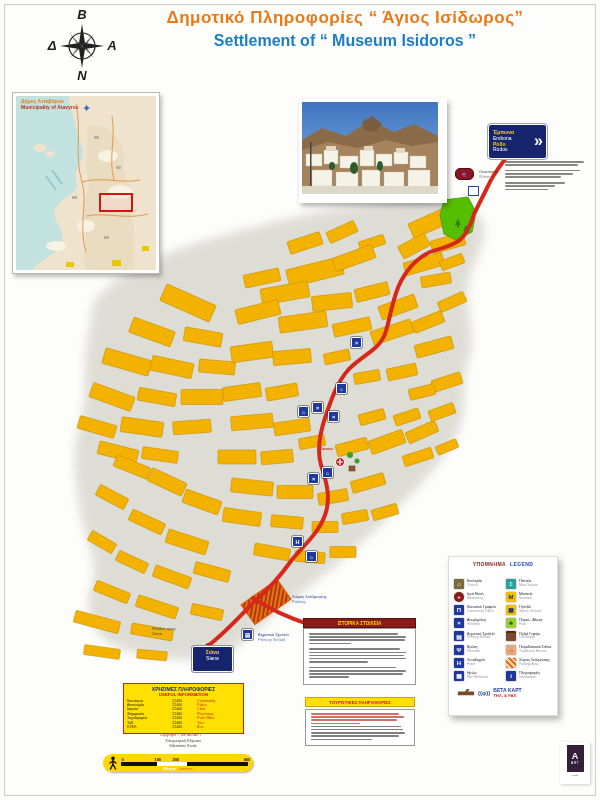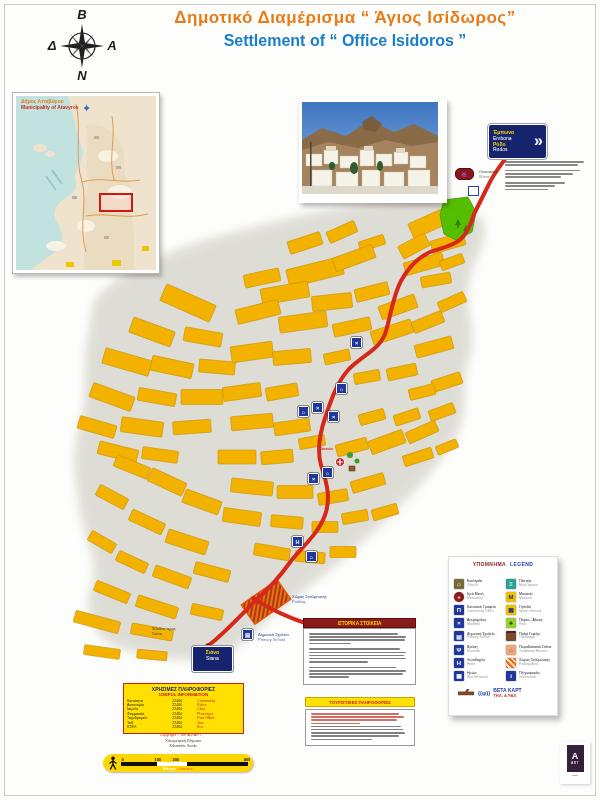--- a/index.html
+++ b/index.html
@@ -151,22 +151,22 @@
     <g font-family="DejaVu Serif, serif" font-style="italic" font-weight="bold" font-size="13" fill="#1a1a1a" text-anchor="middle">
       <text x="38" y="13">Β</text>
       <text x="68" y="44">Α</text>
       <text x="38" y="74">Ν</text>
       <text x="8" y="44">Δ</text>
     </g>
   </svg>
 </div>
 
 <div class="abs titles">
-  <div class="t-gr">Δημοτικό Διαμέρισμα  “ Άγιος  Ισίδωρος”</div>
-  <div class="t-en">Settlement of  “ Office Isidoros ”</div>
+  <div class="t-gr">Δημοτικό Πληροφορίες  “ Άγιος  Ισίδωρος”</div>
+  <div class="t-en">Settlement of  “ Museum Isidoros ”</div>
 </div>
 
 <div class="abs inset">
   <div class="inset-inner">
     <svg width="140" height="174" viewBox="0 0 140 174">
       <rect width="140" height="174" fill="#c2e2df"></rect>
       <path d="M52,0 L140,0 L140,174 L16,174 C26,162 44,158 46,144 C48,130 34,124 40,112 C46,100 64,98 60,86 C56,74 70,64 66,52 C62,40 58,22 52,0 Z" fill="#efe3ce"></path>
       <path d="M70,30 C84,26 96,34 104,46 C112,58 104,74 112,86 C120,98 112,118 118,132 L118,174 L70,174 C64,158 74,140 68,124 C62,108 76,96 72,82 C68,68 74,48 70,30 Z" fill="#e8d8ba" opacity=".7"></path>
       <g fill="#f8f2e4">
         <ellipse cx="92" cy="60" rx="10" ry="6"></ellipse>

